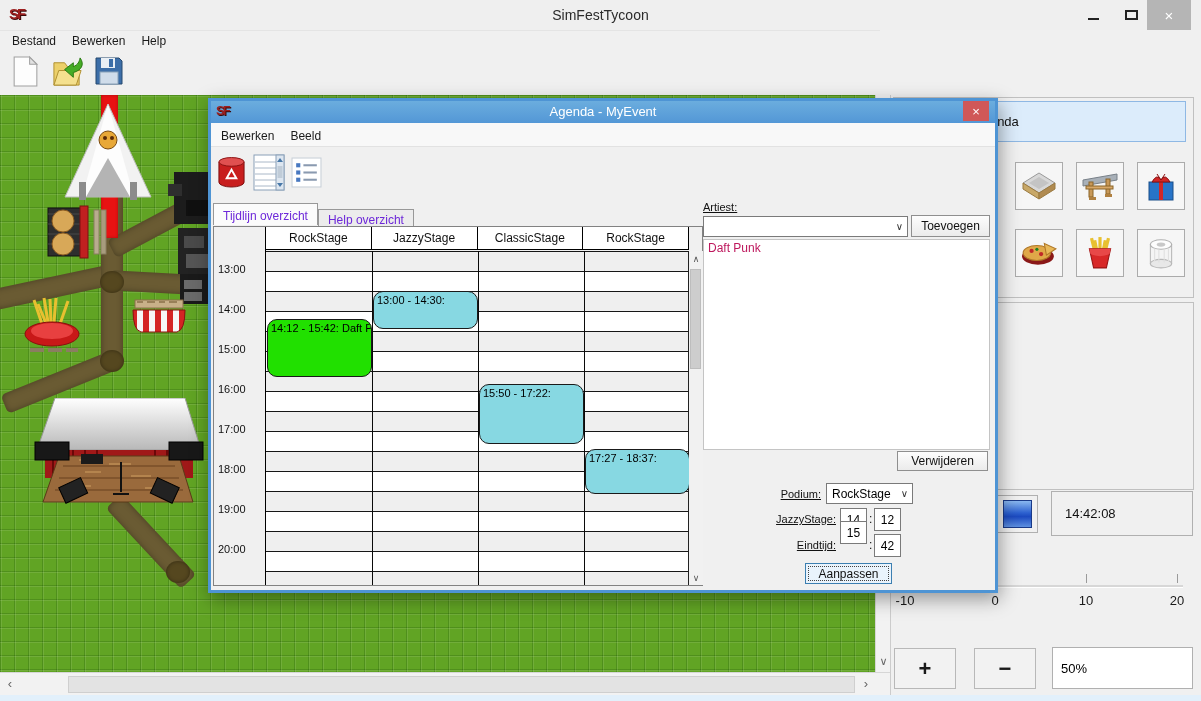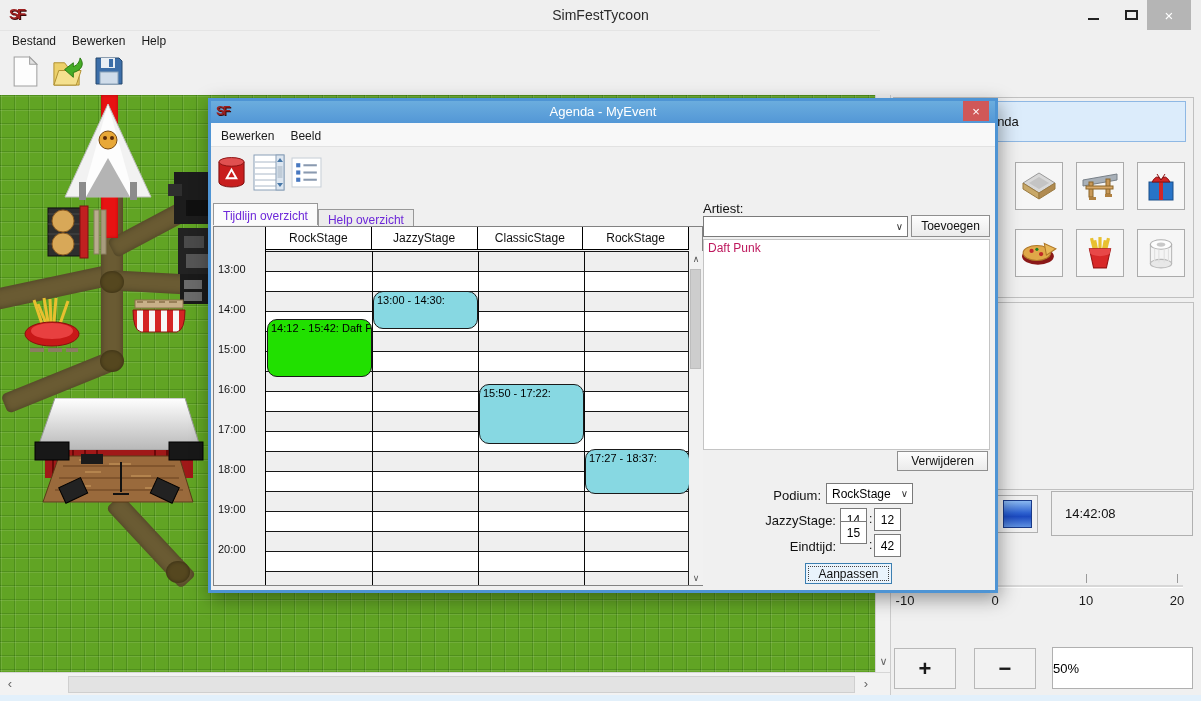--- a/index.html
+++ b/index.html
@@ -55,21 +55,21 @@
   .item-btn { width:48px; height:48px; background:#f6f6f6; border:1px solid #ababab; display:flex; align-items:center; justify-content:center; }
   .item-ic { width:36px; height:34px; }
   .item-ic svg { width:100%; height:100%; }
   #blue-btn { position:absolute; left:103px; top:400px; width:44px; height:38px; background:#f0f0f0; border:1px solid #b0b0b0; display:flex; align-items:center; justify-content:flex-end; padding-right:5px; }
   #blue-btn .sq { width:29px; height:28px; background:linear-gradient(#8ab8f0 0%, #2e62d0 45%, #1c4ac0 60%, #5e90e0 100%); border:1px solid #1a3a88; }
   #clock-box { position:absolute; left:160px; top:396px; width:142px; height:45px; border:1px solid #b0b0b0; background:#f0f0f0; font-size:13px; color:#111; display:flex; align-items:center; padding-left:13px; }
   #slider-track { position:absolute; left:10px; top:490px; width:282px; height:2px; background:#d7d7d7; box-shadow:0 1px 0 #ffffff; }
   .tick { position:absolute; top:479px; width:1px; height:9px; background:#9a9a9a; }
   .ticklabel { position:absolute; top:498px; transform:translateX(-50%); font-size:13px; color:#1a1a1a; }
   .zoom-btn { position:absolute; top:553px; width:62px; height:41px; background:#f2f2f2; border:1px solid #b8b8b8; font-size:22px; font-weight:bold; color:#1a1a1a; display:flex; align-items:center; justify-content:center; }
-  #zoom-val { position:absolute; left:161px; top:552px; width:141px; height:42px; border:1px solid #b0b0b0; background:#fff; font-size:13px; font-family:inherit; }
+  #zoom-val { position:absolute; left:161px; top:552px; width:141px; height:42px; border:1px solid #b0b0b0; background:#fff; font-size:13px; padding-left:8px; font-family:inherit; }
 
   
   #dialog { left:208px; top:98px; width:790px; height:495px; border:3px solid #4e94d4; background:#f0f0f0; z-index:10; box-shadow:2px 6px 18px rgba(0,0,0,.38); }
   #dlg-titlebar { left:0; top:0; width:784px; height:22px; background:linear-gradient(#6badde,#5397d6); }
   #dlg-title { left:0; top:0; width:784px; height:30px; line-height:22px; text-align:center; color:#fff; font-size:13px; }
   #dlg-logo { left:5px; top:2px; font-size:13px; }
   #dlg-close { left:752px; top:0; width:26px; height:20px; background:#d05858; color:#fff; font-size:13px; display:flex; align-items:center; justify-content:center; }
   #dialog-menubar { left:0; top:22px; width:784px; height:24px; background:#f8f8f8; border-bottom:1px solid #e2e2e2; padding-left:2px; line-height:22px; }
   .dlg-tool { position:absolute; }
   #dialog-tabs { left:2px; top:102px; width:420px; height:23px; }
@@ -84,21 +84,21 @@
   #grid-body { position:absolute; left:52px; top:24px; width:423px; height:334px; border-right:1px solid #222;
     background:
       repeating-linear-gradient(to bottom, rgba(10,10,10,.95) 0 1px, transparent 1px 20px),
       repeating-linear-gradient(to bottom, #efefef 0 20px, #ffffff 20px 40px); }
   .colline { position:absolute; top:0; width:1px; height:100%; background:#0a0a0a; }
   .event { position:absolute; width:105px; border:1px solid #1a1a1a; border-radius:10px; font-size:11px; color:#000; padding:2px 3px; overflow:hidden; white-space:nowrap; }
   #grid-scroll { position:absolute; left:475px; top:24px; width:14px; height:334px; background:#f1f1f1; }
   #grid-scroll .arrow { position:absolute; left:0; width:14px; text-align:center; color:#555; font-size:9px; }
   #grid-thumb { position:absolute; left:1px; top:18px; width:11px; height:100px; background:#cdcdcd; border:1px solid #bdbdbd; }
 
-  .dlg-label { position:absolute; font-size:13px; color:#111; }
+  .dlg-label { position:absolute; font-size:11px; color:#111;text-decoration:underline; }
   .combo { position:absolute; background:#fff; border:1px solid #7a7a7a; font-size:12px; display:flex; align-items:center; padding:0 16px 0 5px; }
   .combo .arr { position:absolute; right:4px; font-size:10px; color:#333; }
   .btn { position:absolute; background:linear-gradient(#fdfdfd,#ebebeb); border:1px solid #8f8f8f; font-size:12px; color:#111; display:flex; align-items:center; justify-content:center; }
   .btn.focused { border:1px solid #3c7fb1; background:#e9f3fc; outline:1px dotted #444; outline-offset:-4px; }
   #artist-list { position:absolute; left:492px; top:138px; width:287px; height:211px; background:#fff; border:1px solid #c4c4c4; overflow:hidden; }
   .list-item { font-size:12px; color:#be185d; padding:1px 4px; }
   .tfield { position:absolute; width:27px; height:23px; border:1px solid #7a7a7a; background:#fff; text-align:center; font-size:12px; font-family:inherit; }
   .colon { position:absolute; font-size:12px; color:#111; }
   .r { text-align:right; }
 </style>

